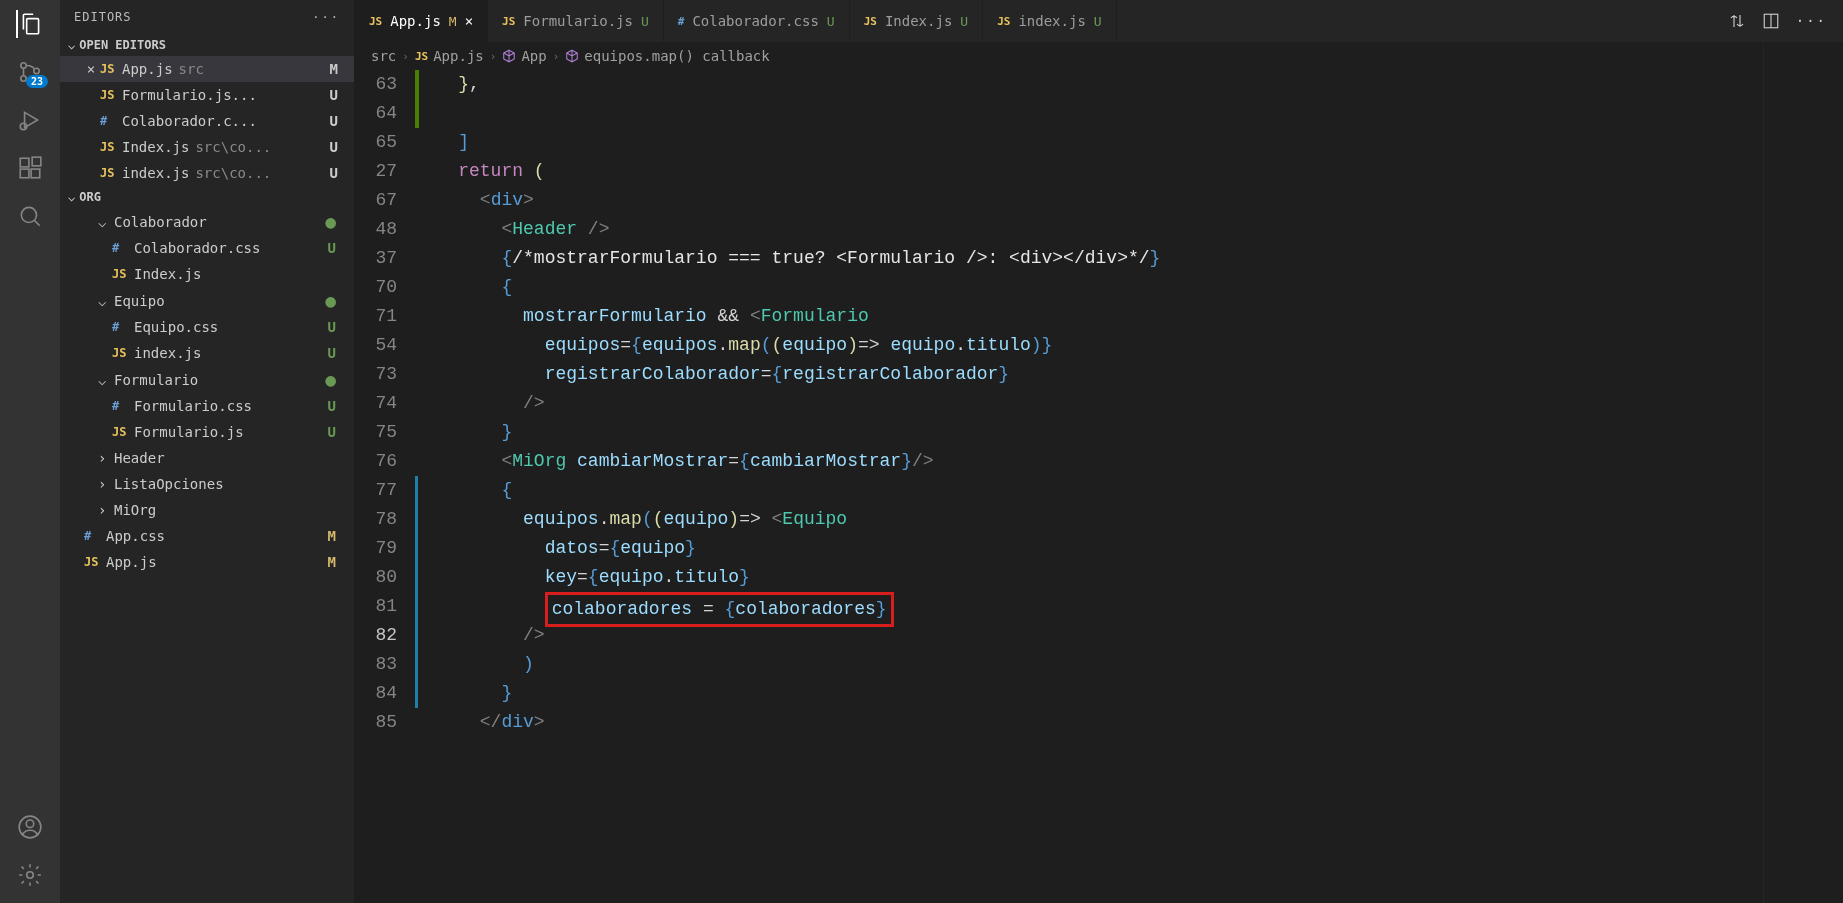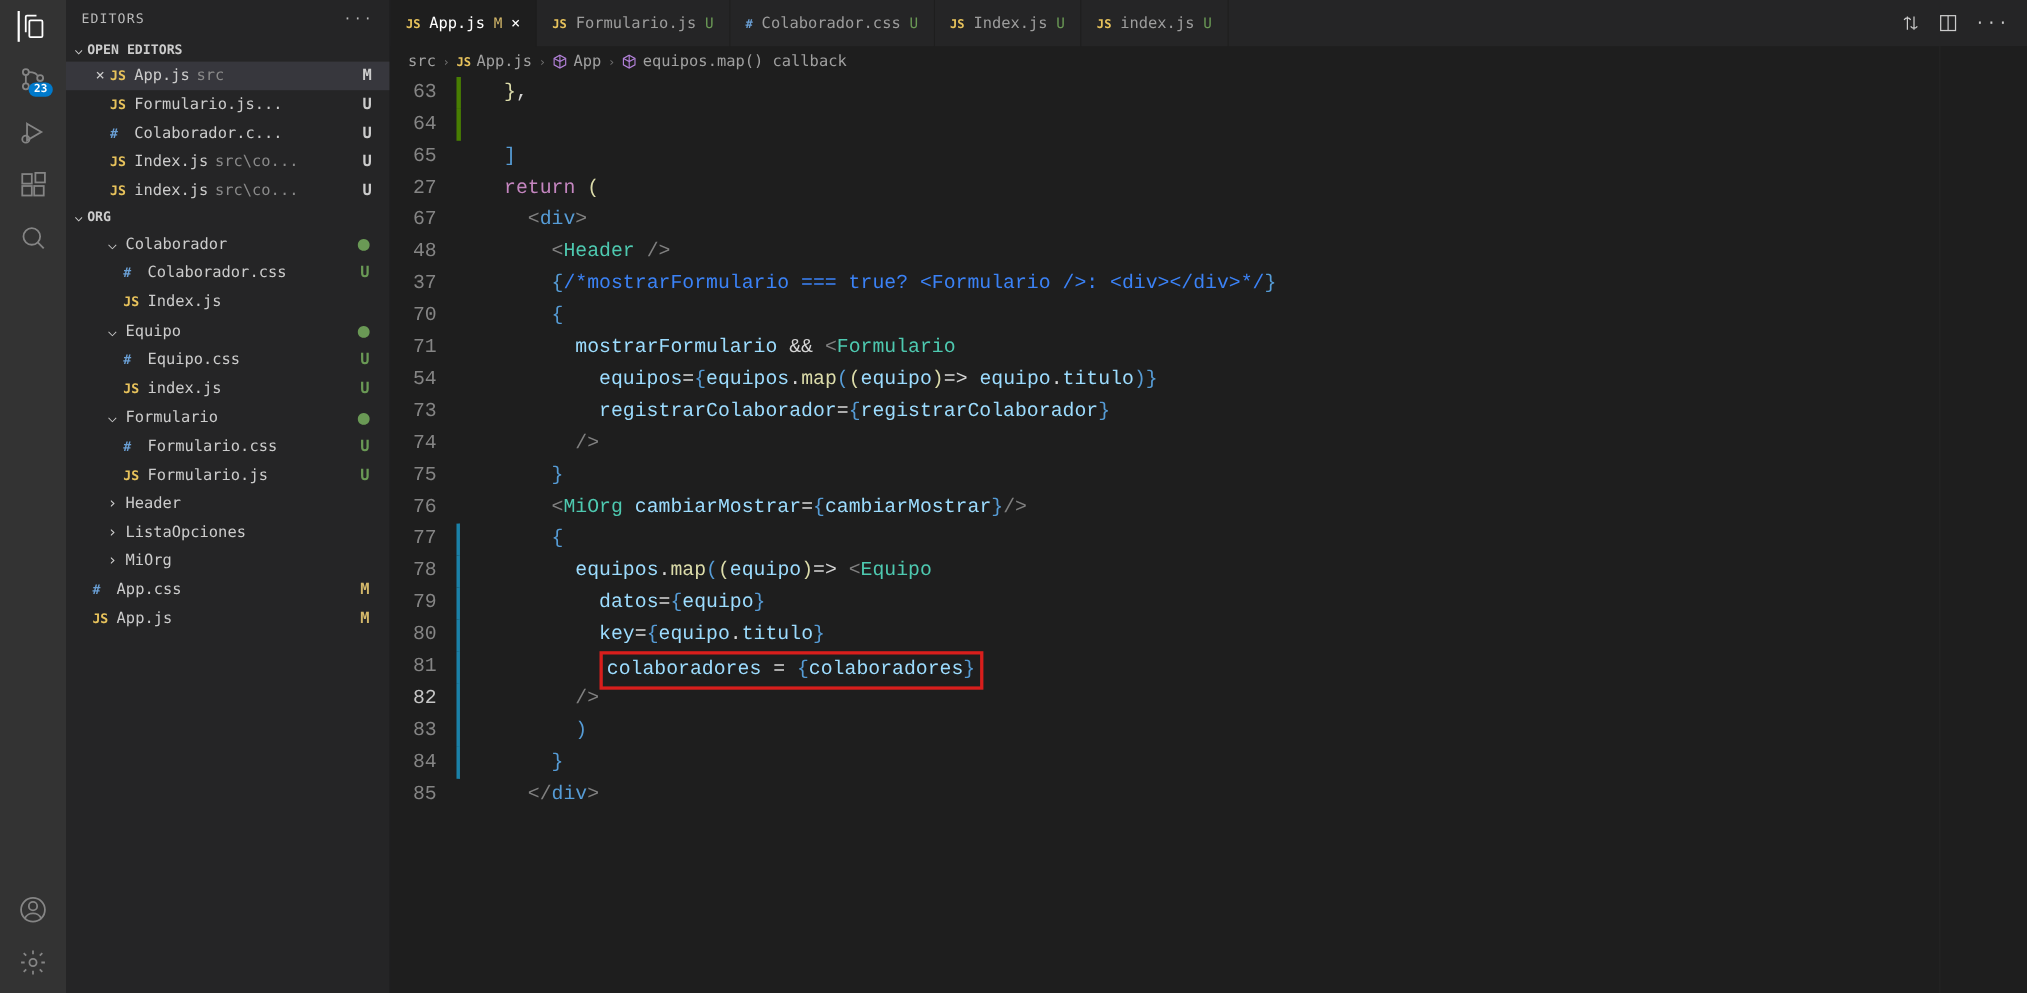--- a/index.html
+++ b/index.html
@@ -47,21 +47,21 @@
 .change-bar { position: absolute; left: 0; top: 0; width: 4px; height: 100%; }
 .bar-green { background: #487e02; }
 .bar-blue { background: #1b81a8; border-right: 1px solid #1b81a8; width: 3px; }
 .tk-keyword { color: #c586c0; }
 .tk-tag { color: #4ec9b0; }
 .tk-punct { color: #808080; }
 .tk-brace { color: #569cd6; }
 .tk-yellow { color: #dcdcaa; }
 .tk-attr { color: #9cdcfe; }
 .tk-var { color: #9cdcfe; }
-.tk-comment { color: #3b82f6; text-align: center; }
+.tk-comment { color: #e5e5e5; text-align: center; }
 .tk-white { color: #d4d4d4; }
 .highlight-box { border: 3px solid #d81e1c; display: inline-block; padding: 0 4px; }
 .minimap { position: absolute; right: 0; top: 42px; width: 80px; height: calc(100% - 42px); background: #1e1e1e; border-left: 1px solid #2a2a2a; opacity: 0.6; }
 svg { display: block; }
 </style>
 </head>
 <body>
 
 <div class="app">
   <div class="activity-bar">

